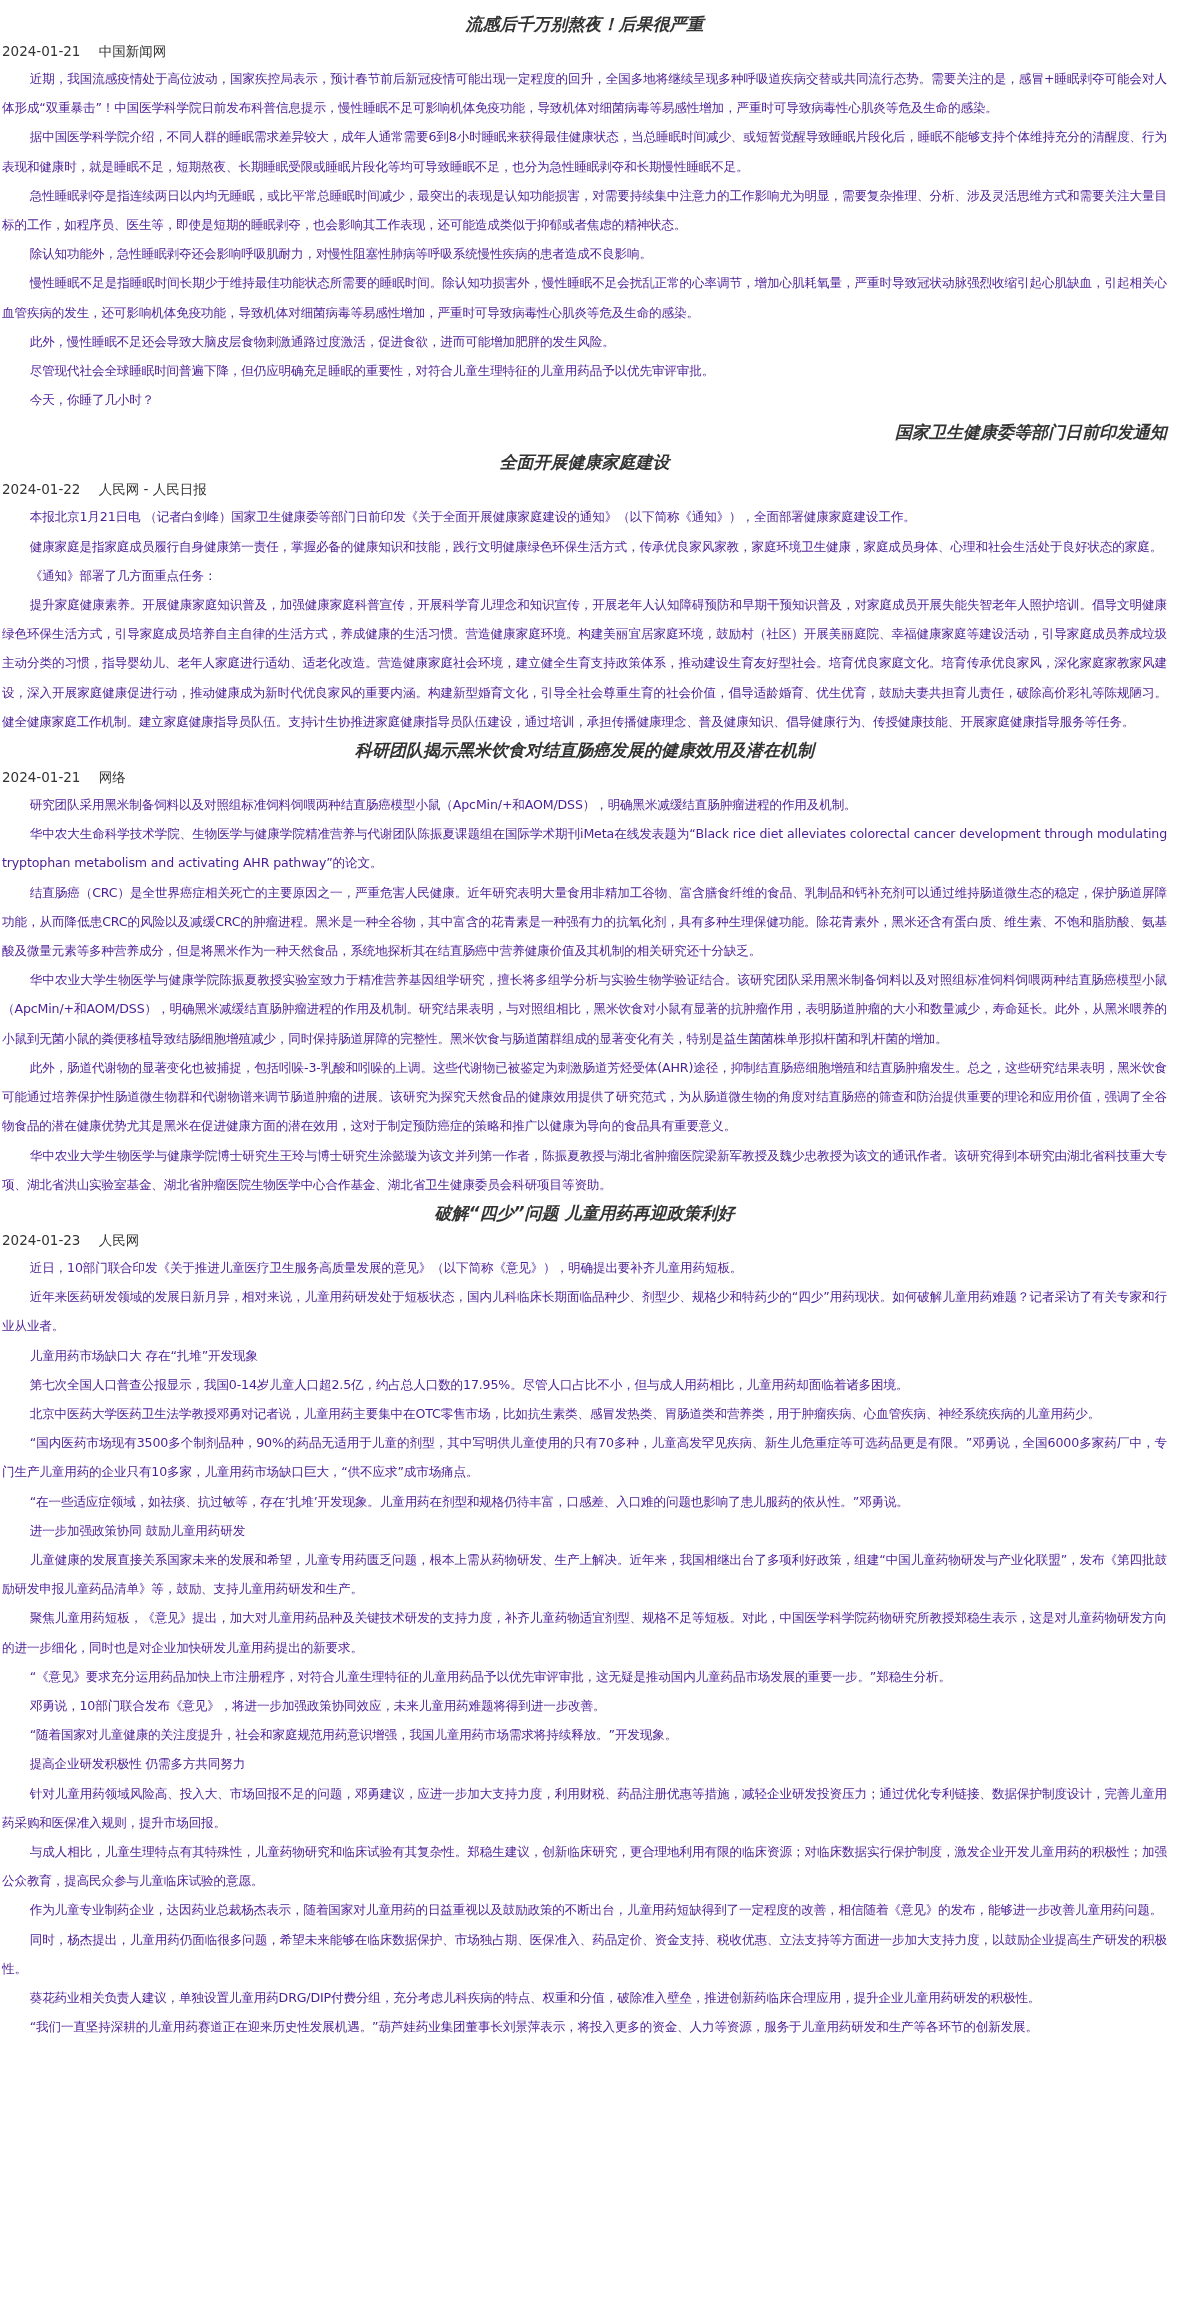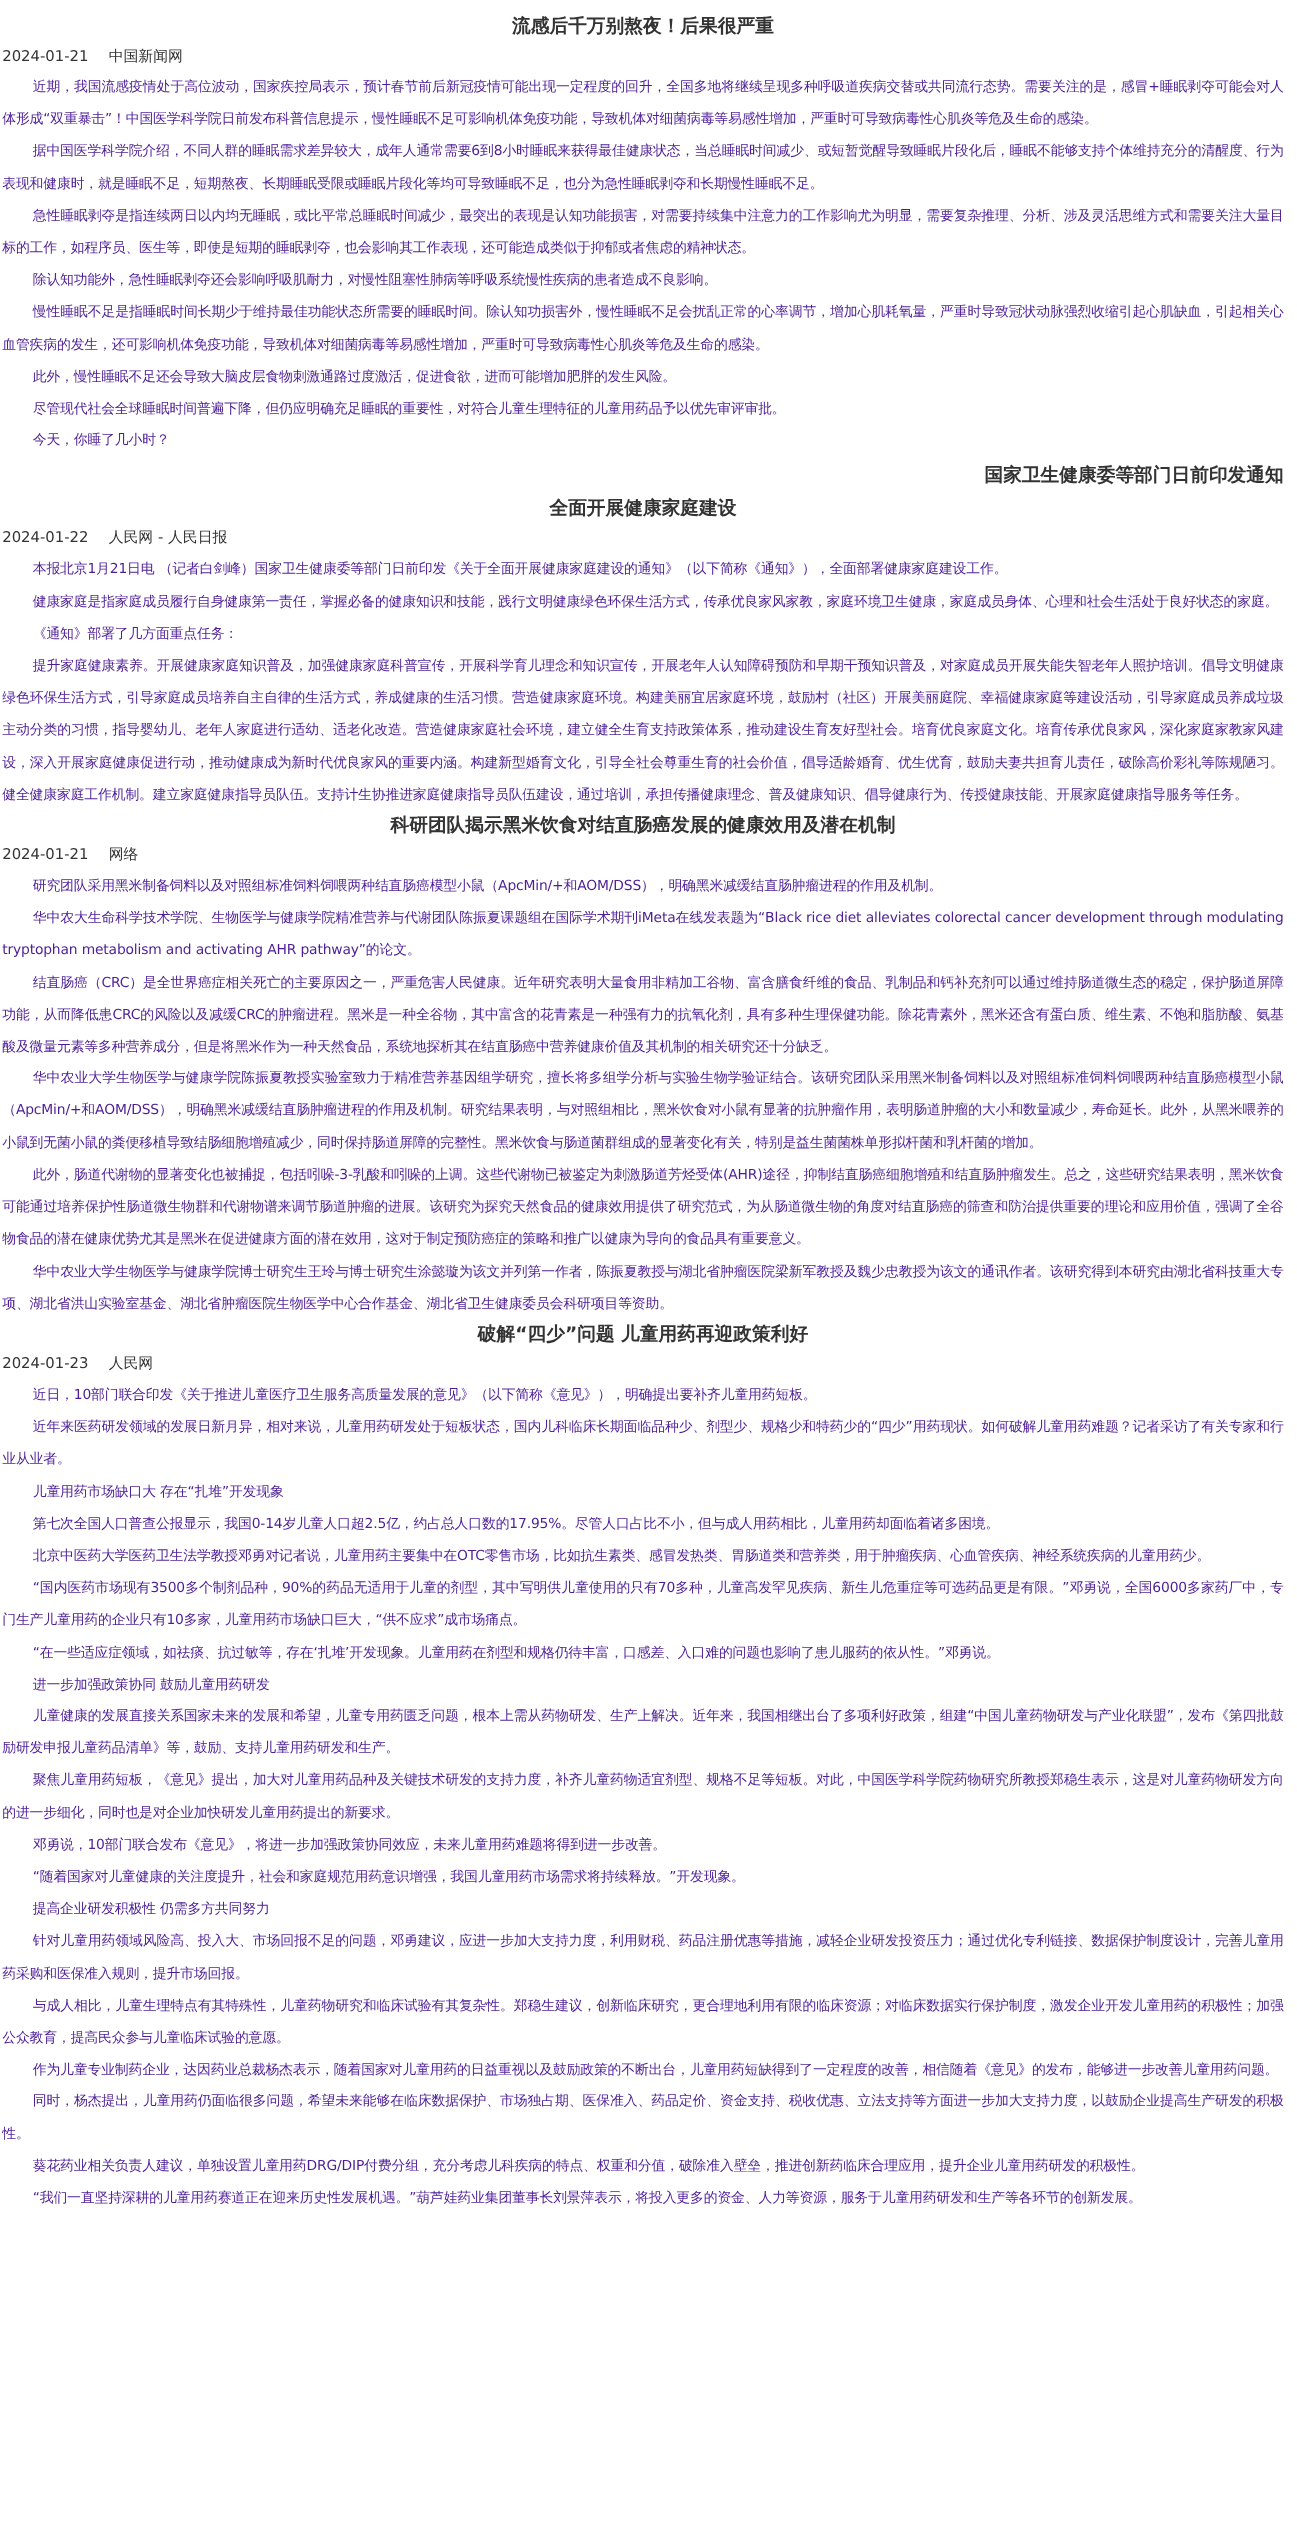--- a/index.html
+++ b/index.html
@@ -13,20 +13,21 @@
   }
   .page { position: absolute; left: 0; top: 0; width: 1165px; padding: 0 2px; }
   .article { margin: 0; }
   .title {
     text-align: center;
     font-weight: bold;
     font-size: 17px;
     line-height: 24px;
     margin: 0;
     color: #333;
+    font-style: italic;
   }
   .meta {
     font-size: 13.5px;
     line-height: 20px;
     margin: 5px 0 3px 0;
     color: #333;
   }
   .meta span + span { margin-left: 14px; }
   .para {
     margin: 0;
@@ -95,20 +96,21 @@
     <p class="para">近日，10部门联合印发《关于推进儿童医疗卫生服务高质量发展的意见》（以下简称《意见》），明确提出要补齐儿童用药短板。</p>
     <p class="para">近年来医药研发领域的发展日新月异，相对来说，儿童用药研发处于短板状态，国内儿科临床长期面临品种少、剂型少、规格少和特药少的“四少”用药现状。如何破解儿童用药难题？记者采访了有关专家和行业从业者。</p>
     <p class="para">儿童用药市场缺口大 存在“扎堆”开发现象</p>
     <p class="para">第七次全国人口普查公报显示，我国0-14岁儿童人口超2.5亿，约占总人口数的17.95%。尽管人口占比不小，但与成人用药相比，儿童用药却面临着诸多困境。</p>
     <p class="para">北京中医药大学医药卫生法学教授邓勇对记者说，儿童用药主要集中在OTC零售市场，比如抗生素类、感冒发热类、胃肠道类和营养类，用于肿瘤疾病、心血管疾病、神经系统疾病的儿童用药少。</p>
     <p class="para">“国内医药市场现有3500多个制剂品种，90%的药品无适用于儿童的剂型，其中写明供儿童使用的只有70多种，儿童高发罕见疾病、新生儿危重症等可选药品更是有限。”邓勇说，全国6000多家药厂中，专门生产儿童用药的企业只有10多家，儿童用药市场缺口巨大，“供不应求”成市场痛点。</p>
     <p class="para">“在一些适应症领域，如祛痰、抗过敏等，存在‘扎堆’开发现象。儿童用药在剂型和规格仍待丰富，口感差、入口难的问题也影响了患儿服药的依从性。”邓勇说。</p>
     <p class="para">进一步加强政策协同 鼓励儿童用药研发</p>
     <p class="para">儿童健康的发展直接关系国家未来的发展和希望，儿童专用药匮乏问题，根本上需从药物研发、生产上解决。近年来，我国相继出台了多项利好政策，组建“中国儿童药物研发与产业化联盟”，发布《第四批鼓励研发申报儿童药品清单》等，鼓励、支持儿童用药研发和生产。</p>
     <p class="para">聚焦儿童用药短板，《意见》提出，加大对儿童用药品种及关键技术研发的支持力度，补齐儿童药物适宜剂型、规格不足等短板。对此，中国医学科学院药物研究所教授郑稳生表示，这是对儿童药物研发方向的进一步细化，同时也是对企业加快研发儿童用药提出的新要求。</p>
+    <p class="para">“《意见》要求充分运用药品加快上市注册程序，对符合儿童生理特征的儿童用药品予以优先审评审批，这无疑是推动国内儿童药品市场发展的重要一步。”郑稳生分析。</p>
     <p class="para">邓勇说，10部门联合发布《意见》，将进一步加强政策协同效应，未来儿童用药难题将得到进一步改善。</p>
     <p class="para">“随着国家对儿童健康的关注度提升，社会和家庭规范用药意识增强，我国儿童用药市场需求将持续释放。”开发现象。</p>
     <p class="para">提高企业研发积极性 仍需多方共同努力</p>
     <p class="para">针对儿童用药领域风险高、投入大、市场回报不足的问题，邓勇建议，应进一步加大支持力度，利用财税、药品注册优惠等措施，减轻企业研发投资压力；通过优化专利链接、数据保护制度设计，完善儿童用药采购和医保准入规则，提升市场回报。</p>
     <p class="para">与成人相比，儿童生理特点有其特殊性，儿童药物研究和临床试验有其复杂性。郑稳生建议，创新临床研究，更合理地利用有限的临床资源；对临床数据实行保护制度，激发企业开发儿童用药的积极性；加强公众教育，提高民众参与儿童临床试验的意愿。</p>
     <p class="para">作为儿童专业制药企业，达因药业总裁杨杰表示，随着国家对儿童用药的日益重视以及鼓励政策的不断出台，儿童用药短缺得到了一定程度的改善，相信随着《意见》的发布，能够进一步改善儿童用药问题。</p>
     <p class="para">同时，杨杰提出，儿童用药仍面临很多问题，希望未来能够在临床数据保护、市场独占期、医保准入、药品定价、资金支持、税收优惠、立法支持等方面进一步加大支持力度，以鼓励企业提高生产研发的积极性。</p>
     <p class="para">葵花药业相关负责人建议，单独设置儿童用药DRG/DIP付费分组，充分考虑儿科疾病的特点、权重和分值，破除准入壁垒，推进创新药临床合理应用，提升企业儿童用药研发的积极性。</p>
     <p class="para">“我们一直坚持深耕的儿童用药赛道正在迎来历史性发展机遇。”葫芦娃药业集团董事长刘景萍表示，将投入更多的资金、人力等资源，服务于儿童用药研发和生产等各环节的创新发展。</p>
   </div>

